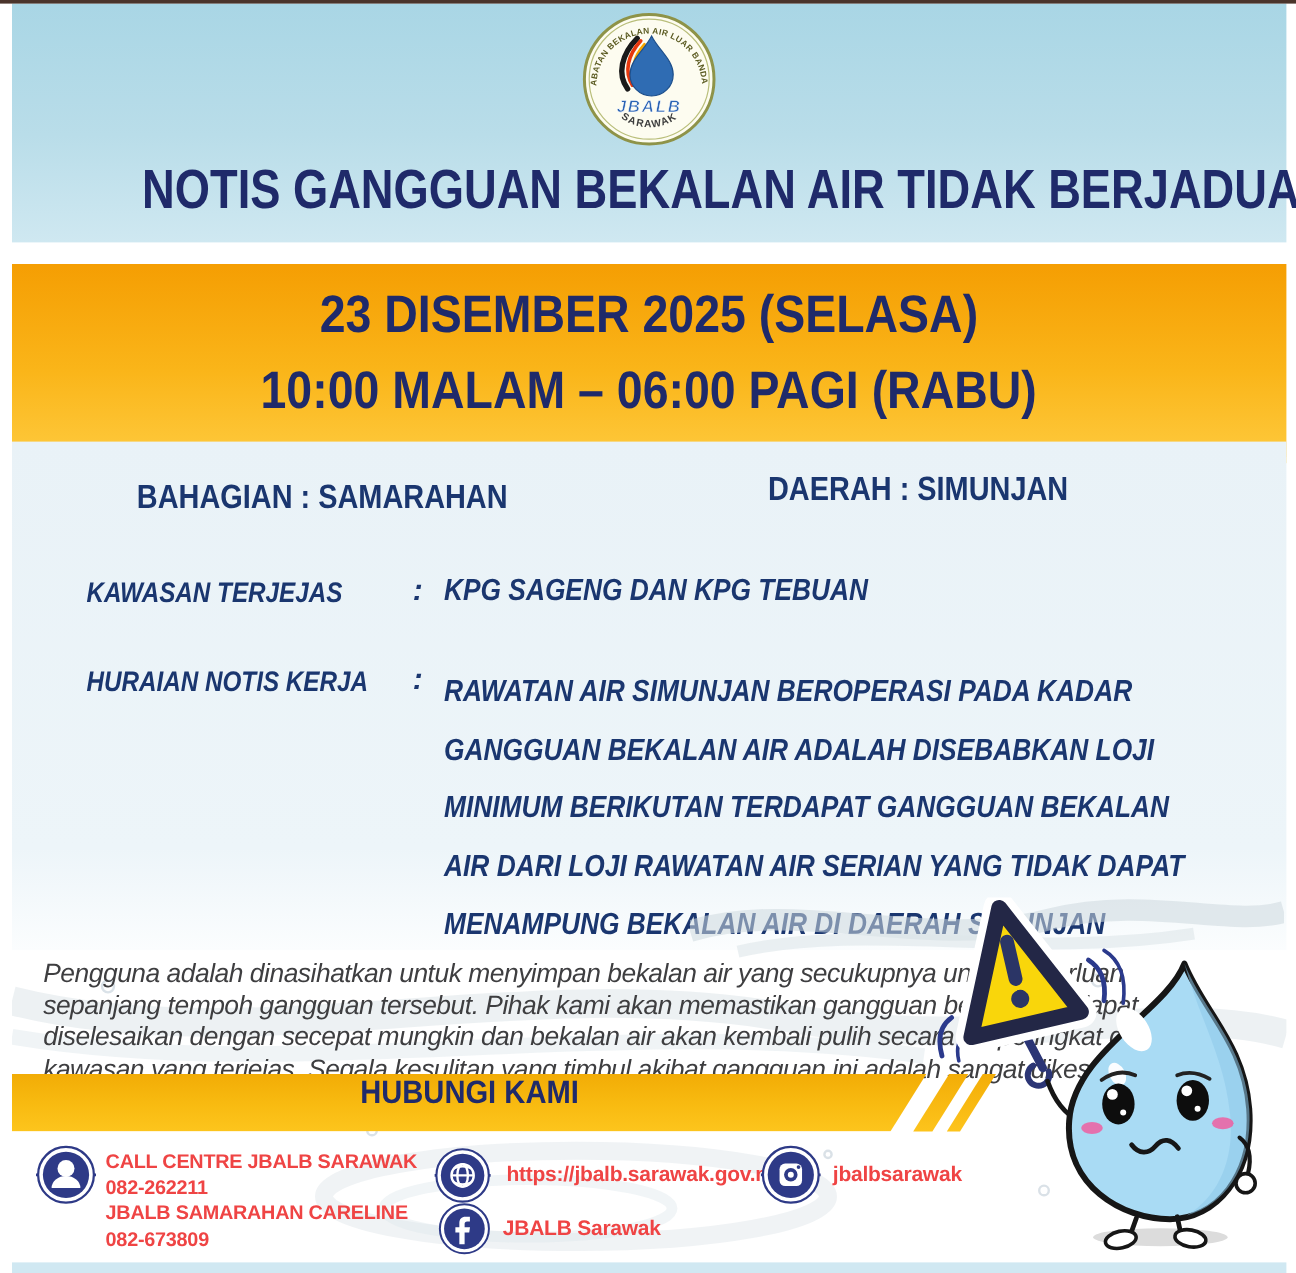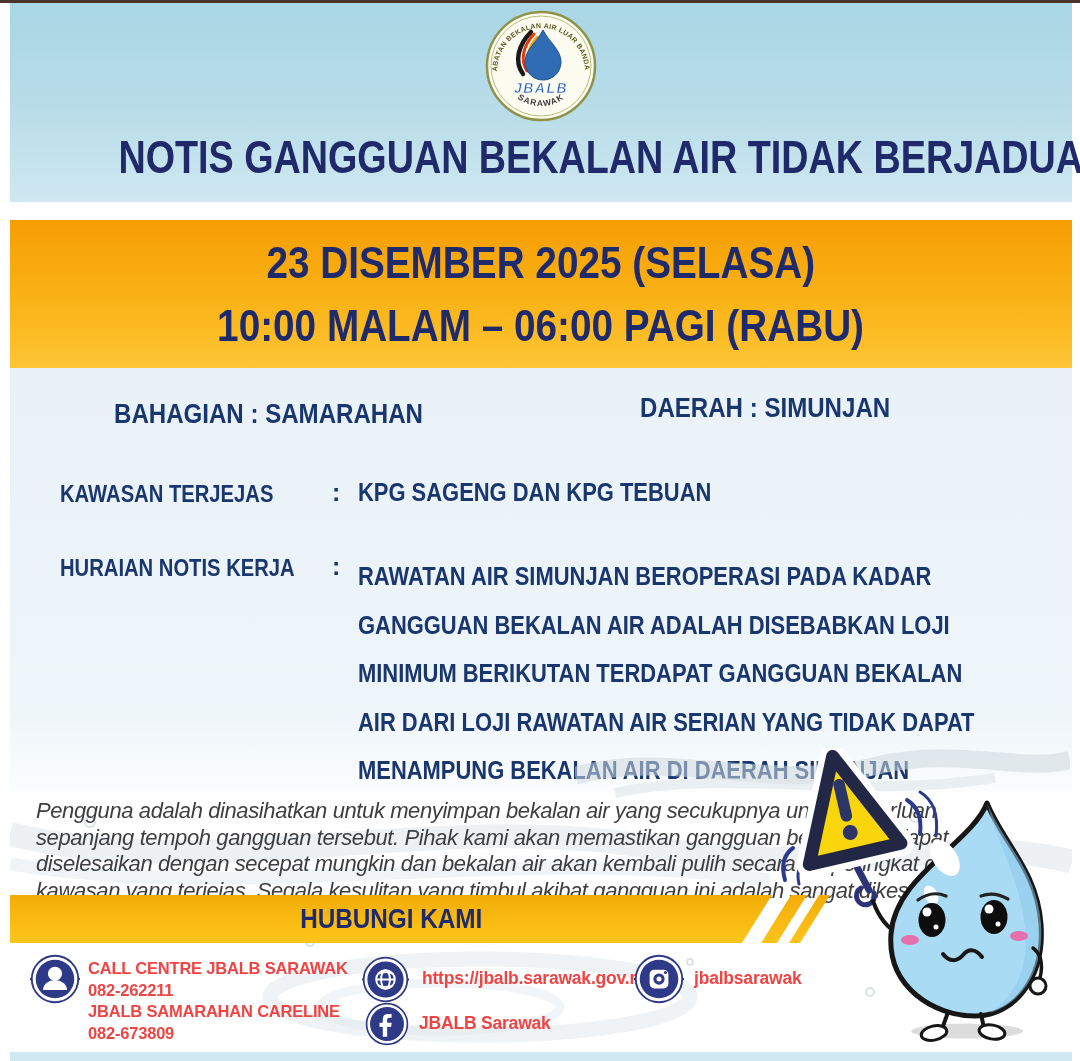--- a/index.html
+++ b/index.html
@@ -24,41 +24,41 @@
                display:flex; flex-direction:column; align-items:center; padding-top:15px; row-gap:7px; }
   .date-line { white-space:nowrap; text-align:center; }
   .date-line .cond { transform:scaleX(0.88); font-size:44px; line-height:56px; }
 
   .content { position:absolute; top:368px; left:10px; right:8px; height:424px;
              background:linear-gradient(180deg,#e9f2f7 0%,#edf5f9 80%,#fbfdfe 100%);padding-left:12px; }
   .cndL { display:inline-block; transform:scaleX(0.86); transform-origin:left center;
           font-weight:bold; color:#1a366f; white-space:nowrap; }
   .region-row { position:absolute; top:30px; left:104px; font-size:28px; }
   .daerah-row { position:absolute; top:24px; left:630px; font-size:28px; }
-  .kv-row { position:absolute; left:50px; display:grid; grid-template-columns:272px 26px auto; }
+  .kv-row { position:absolute; left:62px; display:grid; grid-template-columns:272px 26px auto;font-style:italic; }
   .kv-kawasan { top:110px; }
   .kv-huraian { top:184px; }
   .kv-label { font-size:23.5px; padding-top:3px; }
   .kv-colon { font-size:25px; font-weight:bold; color:#1a366f; }
   .kv-value { font-size:25.5px; }
   .kv-lines > div { line-height:48.5px; }
   .kv-lines .cndL { line-height:normal; }
 
   .splash { position:absolute; top:792px; left:10px; right:8px; height:260px; background:#ffffff; }
   .splash-art { position:absolute; inset:0; z-index:1; }
   .wave-top { position:absolute; top:738px; left:575px; width:495px; height:70px; z-index:8; }
 
   .advisory { position:absolute; top:6px; left:26px; z-index:5; color:#3e3e40;
               font-style:italic; font-size:22px; line-height:26.5px; font-weight:500; }
   .advisory > div { white-space:nowrap; letter-spacing:-0.4px; }
 
   .contact-banner { position:absolute; top:103px; left:0; width:762px; height:48px; z-index:6;
               background:linear-gradient(180deg,#f2ac06 0%,#f8ba10 50%,#fdc51d 100%);
               clip-path:polygon(0 0, 100% 0, 732px 100%, 0 100%);
-              display:flex; align-items:center; justify-content:center; }
+              display:flex; align-items:flex-start; justify-content:center; }
   .contact-banner .cond { font-size:27px; transform:scaleX(0.9); }
   .stripe { position:absolute; top:103px; height:48px; z-index:6; transform:skewX(-32deg);
             background:linear-gradient(180deg,#f3ad07,#fdc41c); }
   .stripe1 { left:766px; width:16px; }
   .stripe2 { left:794px; width:11px; }
 
   .contacts { position:absolute; top:160px; left:0; right:0; bottom:0; z-index:6; }
   .cicon { position:absolute; }
   .ctext { position:absolute; font-weight:bold; color:#ef4444; letter-spacing:-0.2px; }
   .ctext-call { left:78px; top:6px; font-size:16.5px; line-height:21.5px; }

